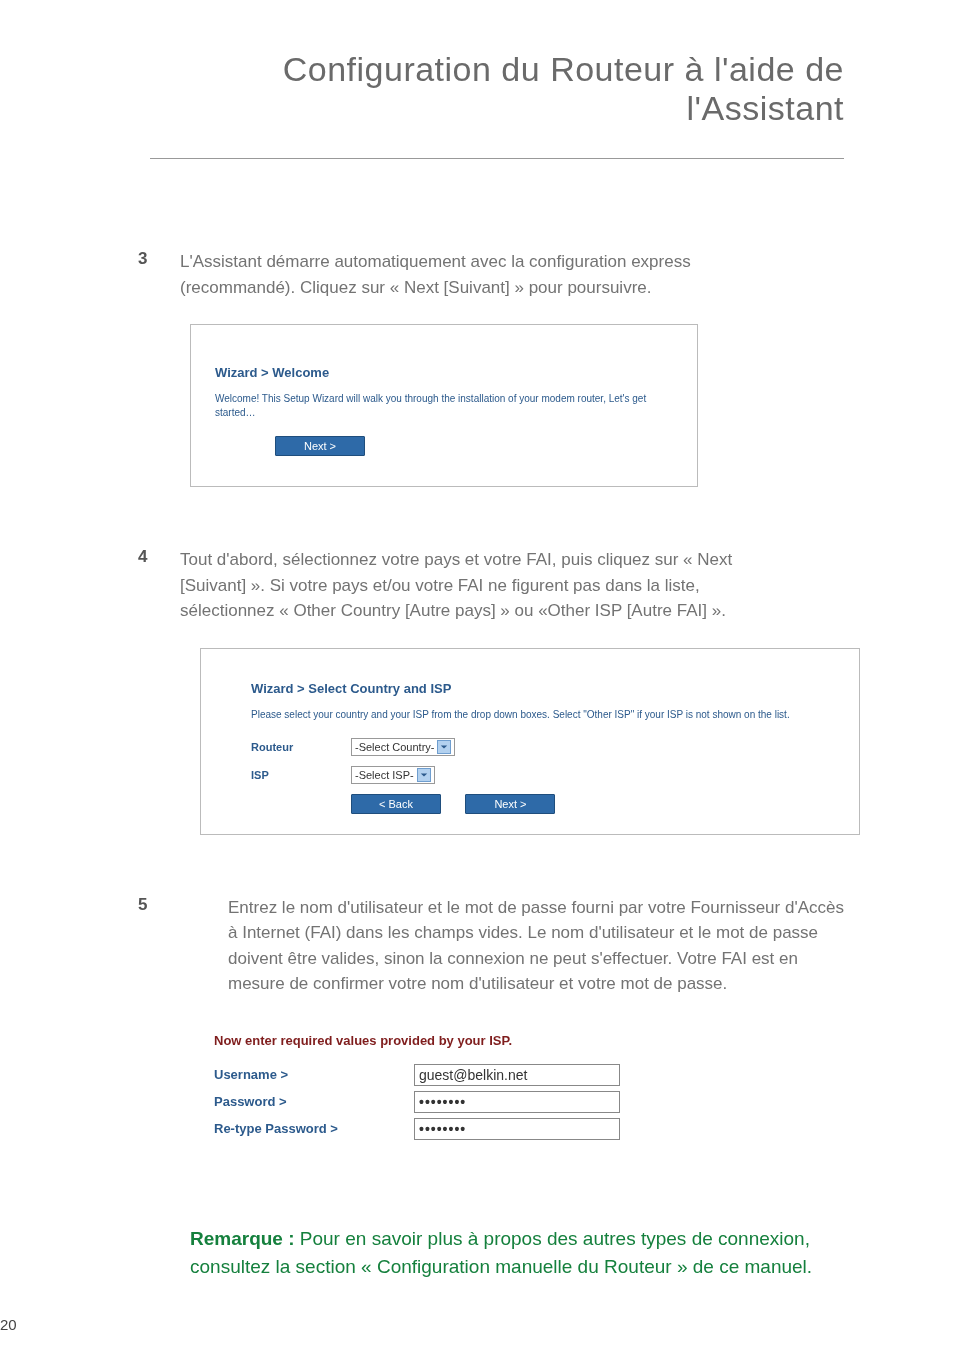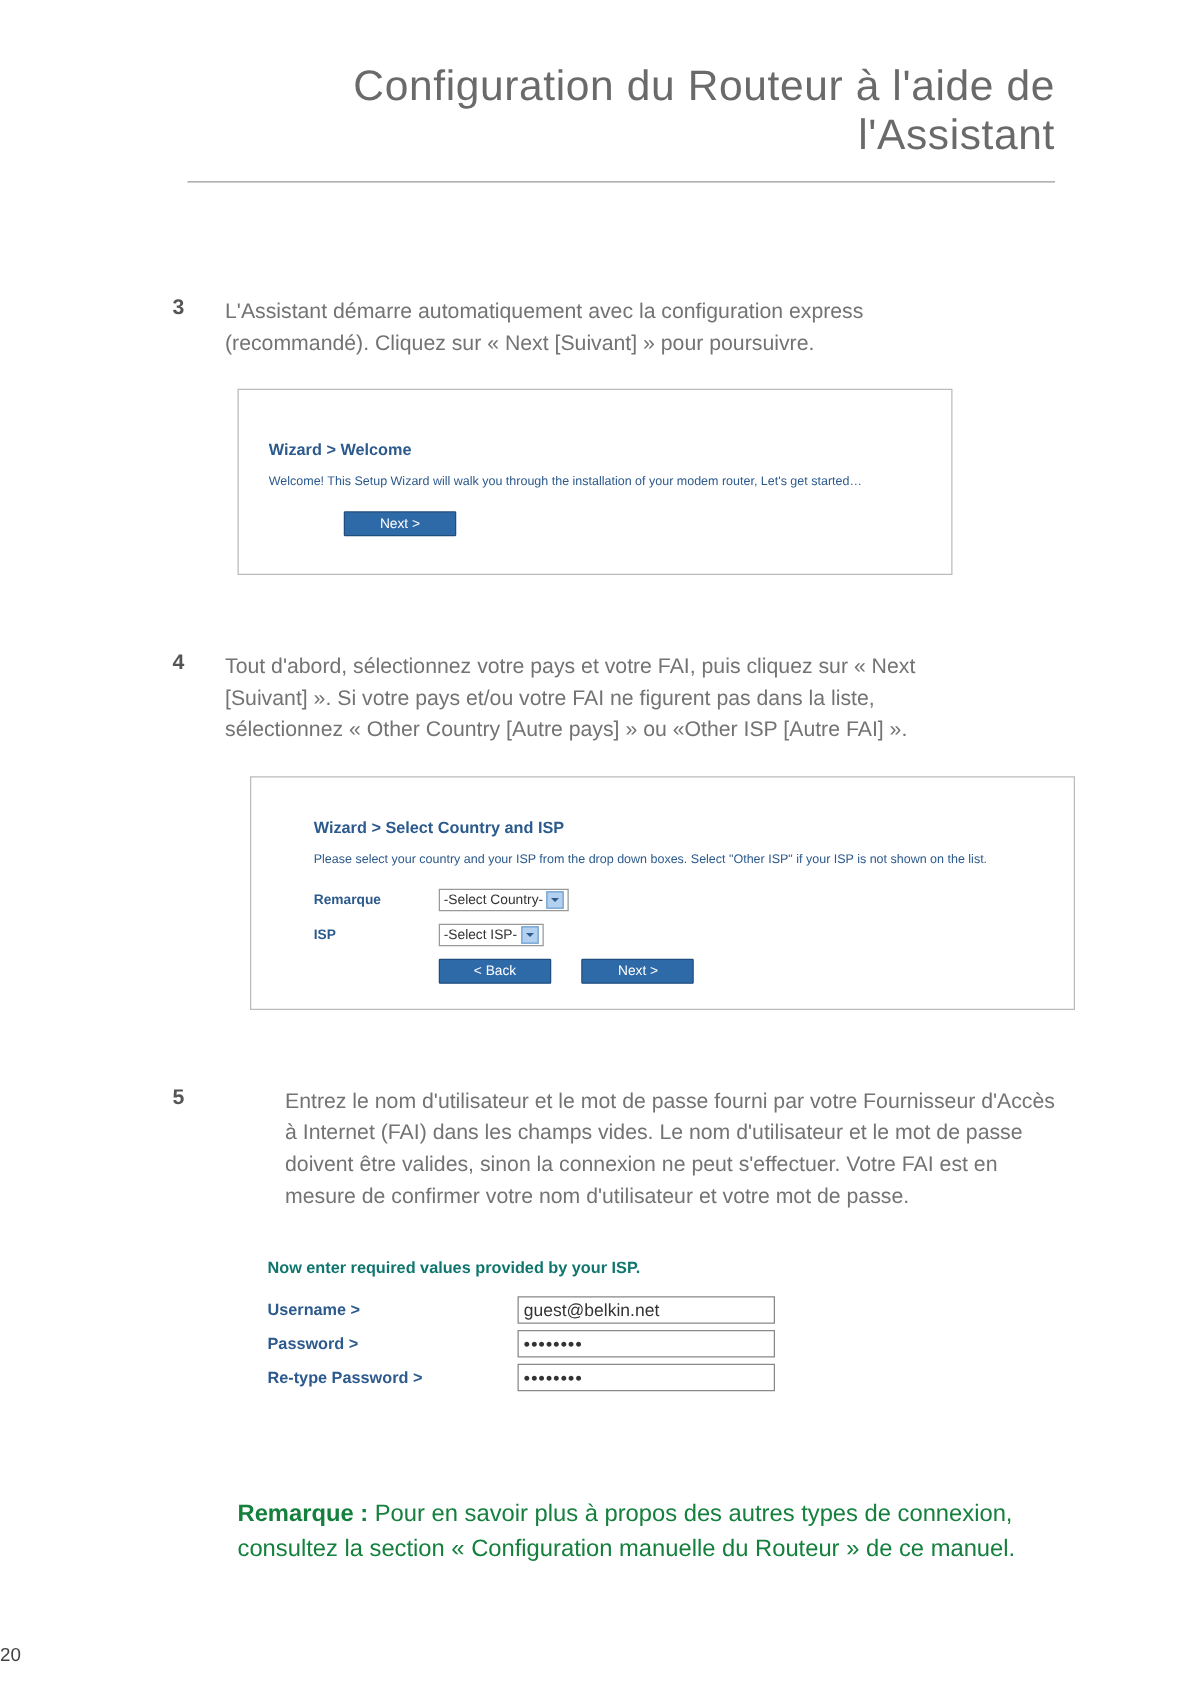--- a/index.html
+++ b/index.html
@@ -11,21 +11,21 @@
       color: #333;
       padding: 50px 110px 30px 110px;
       position: relative;
     }
     .page-title {
       font-size: 34px;
       font-weight: 300;
       color: #6a6a6a;
       text-align: right;
       border-bottom: 1px solid #999;
-      padding-bottom: 17px;
+      padding-bottom: 30px;
       margin-bottom: 90px;
       letter-spacing: 0.5px;
       margin-left: 40px;
     }
     .step {
       display: flex;
       margin-bottom: 24px;
       padding-left: 28px;
     }
     .step-num {
@@ -38,21 +38,21 @@
       font-size: 17px;
       line-height: 1.5;
       color: #737373;
       max-width: 560px;
     }
     .screenshot-box {
       border: 1px solid #bbb;
       margin: 0 0 60px 80px;
       background: #fff;
     }
-    .sbox1 { width: 572px; padding: 40px 24px 30px 24px; }
+    .sbox1 { width: 508px; padding: 40px 24px 30px 24px; }
     .sbox2 { width: 660px; margin-left: 90px; padding: 32px 24px 20px 50px; }
     .sbox3 { width: 500px; margin-left: 100px; border: none; padding: 12px 4px 20px 4px; }
 
     .wizard-title {
       color: #2c5a8c;
       font-weight: bold;
       font-size: 13px;
       margin-bottom: 12px;
     }
     .wizard-desc {
@@ -101,21 +101,21 @@
       border: 1px solid #6f9ecf;
       margin-left: 3px;
       display: inline-flex;
       align-items: center;
       justify-content: center;
     }
     .select-arrow svg { width: 8px; height: 8px; }
 
     .isp-title {
       font-size: 13px;
-      color: #0f766e;
+      color: #7f1d1d;
       font-weight: bold;
       margin-bottom: 16px;
     }
     .cred-row {
       display: flex;
       align-items: center;
       margin-bottom: 5px;
     }
     .cred-label {
       flex: 0 0 200px;
@@ -171,21 +171,21 @@
 
 <div class="step">
   <div class="step-num">4</div>
   <div class="step-text" style="max-width:560px;">Tout d'abord, sélectionnez votre pays et votre FAI, puis cliquez sur « Next [Suivant] ». Si votre pays et/ou votre FAI ne figurent pas dans la liste, sélectionnez « Other Country [Autre pays] » ou «Other ISP [Autre FAI] ».</div>
 </div>
 
 <div class="screenshot-box sbox2">
   <div class="wizard-title">Wizard &gt; Select Country and ISP</div>
   <div class="wizard-desc">Please select your country and your ISP from the drop down boxes. Select "Other ISP" if your ISP is not shown on the list.</div>
   <div class="form-row">
-    <div class="form-label">Remarque</div>
+    <div class="form-label">Routeur</div>
     <div class="select-mock">
       <span>-Select Country-</span>
       <span class="select-arrow">
         <svg viewBox="0 0 10 10">
             <path d="M1 3 L5 7 L9 3 Z" fill="#2c5a8c"></path>
           </svg>
       </span>
     </div>
   </div>
   <div class="form-row">

